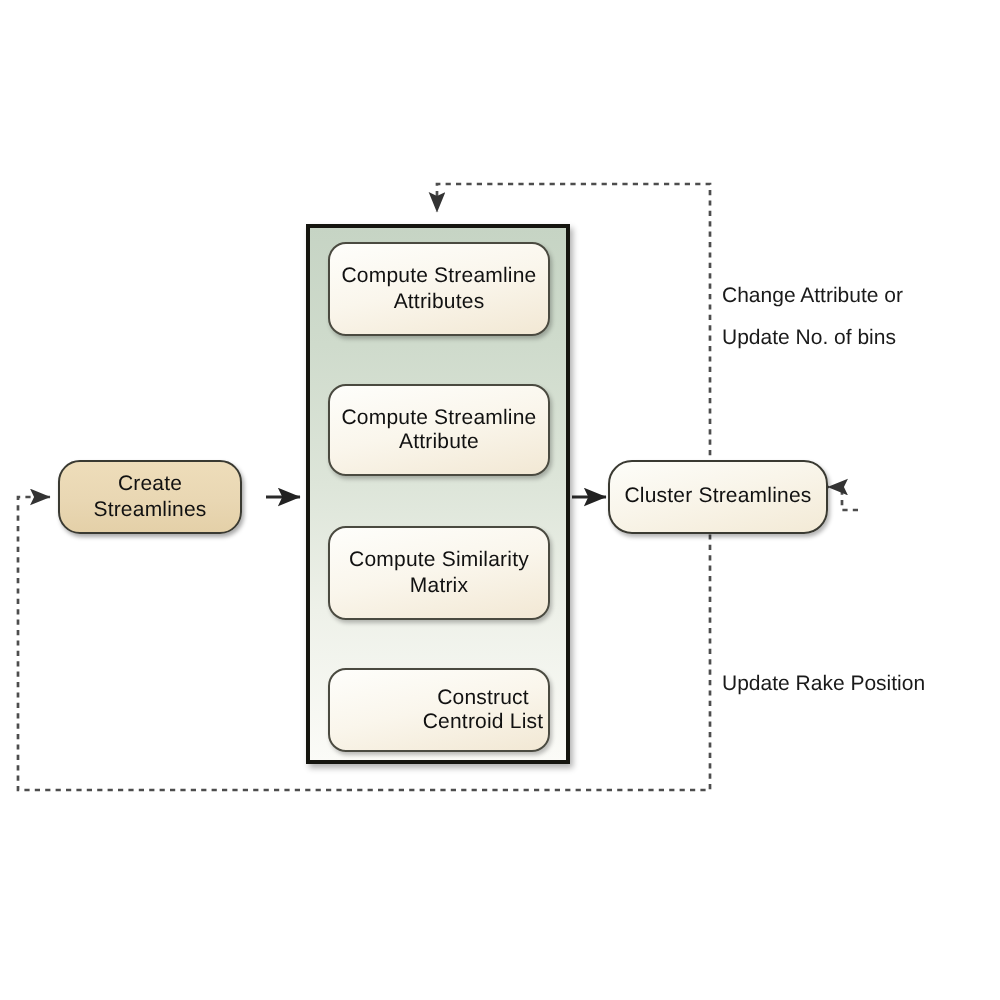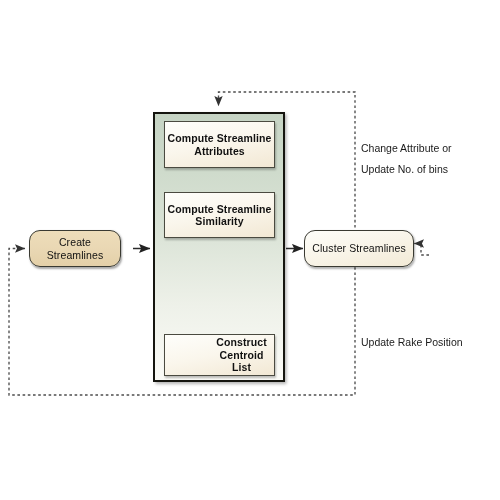--- a/index.html
+++ b/index.html
@@ -39,27 +39,27 @@
     border-radius: 11px;
     z-index: 4;
   }
   .node-tan {
     background: linear-gradient(180deg, #eeddba 0%, #e9d7b3 55%, #e4d0a8 100%);
     box-shadow: 1px 1.5px 2px rgba(0,0,0,0.34);
   }
   .node-cream {
     background: linear-gradient(166deg, #fdfdf9 0%, #f9f5ea 45%, #f3ead6 100%);
     box-shadow: 1px 1.5px 2px rgba(0,0,0,0.30);
+    border-radius: 12px;
   }
   .node-inner {
     background: linear-gradient(168deg, #fefefb 0%, #faf6ec 48%, #f2e8d4 100%);
     border: 1.2px solid #4a4a40;
-    border-radius: 0;
+    border-radius: 9px;
     box-shadow: 1px 1.5px 2px rgba(0,0,0,0.26);
-    font-weight: bold;
   }
   #pipeline-group {
     position: absolute;
     left: 153px;
     top: 112px;
     width: 132px;
     height: 270px;
     box-sizing: border-box;
     border: 2.2px solid #15150f;
     background: linear-gradient(180deg,
@@ -128,23 +128,27 @@
     <span>Cluster Streamlines</span>
   </div>
 
   <div class="node node-inner" style="left:164px; top:121px; width:111px; height:47px;">
     <span>Compute Streamline
 Attributes</span>
   </div>
 
   <div class="node node-inner" style="left:164px; top:192px; width:111px; height:46px;">
     <span>Compute Streamline
-Similarity</span>
+Attribute</span>
   </div>
 
+  <div class="node node-inner" style="left:164px; top:263px; width:111px; height:47px;">
+    <span>Compute Similarity
+Matrix</span>
+  </div>
 
   <div class="node node-inner" style="left:164px; top:334px; width:111px; height:42px;padding-left:44px;">
     <span>Construct Centroid
 List</span>
   </div>
 
   <div class="caption" id="caption-change-attribute">Change Attribute or
 Update No. of bins</div>
 
 

